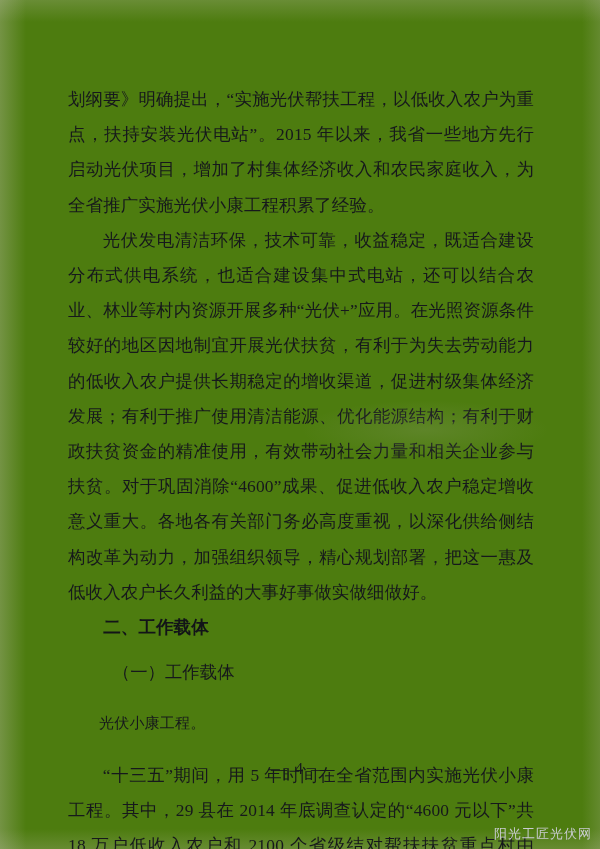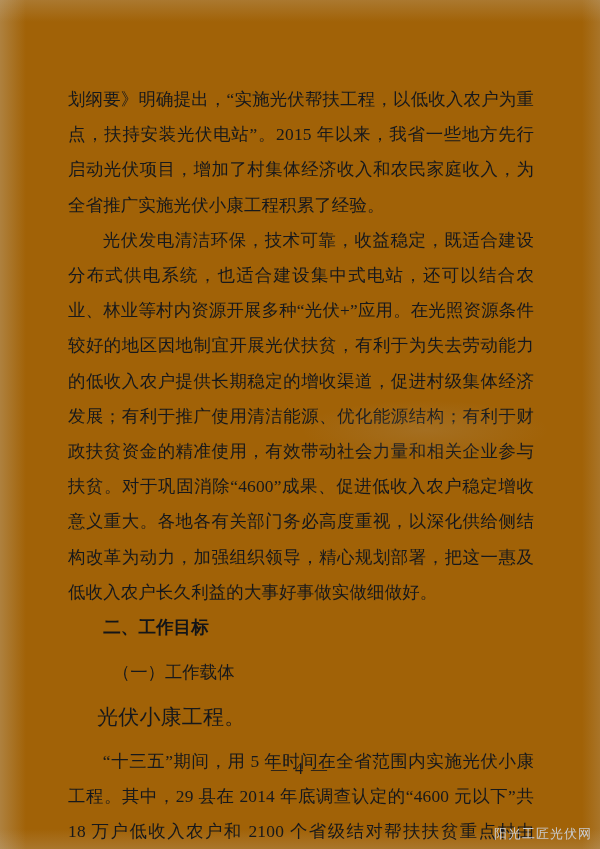--- a/index.html
+++ b/index.html
@@ -11,21 +11,21 @@
     width: 600px;
     height: 849px;
     position: relative;
     overflow: hidden;
     font-family: "Liberation Serif", serif;
   }
   
   #page {
     position: absolute;
     inset: 0;
-    background: #a16207;
+    background: #4d7c0f;
   }
   
   #page::before {
     content: "";
     position: absolute;
     inset: 0;
     background:
       linear-gradient(to right, rgba(205,200,190,0.30) 0px, rgba(255,255,255,0) 26px),
       linear-gradient(to bottom, rgba(205,200,190,0.22) 0px, rgba(255,255,255,0) 22px),
       linear-gradient(to left, rgba(205,200,190,0.18) 0px, rgba(255,255,255,0) 18px),
@@ -62,25 +62,25 @@
   }
   .subheading {
     font-size: 17.4px;
     line-height: 35.2px;
     color: #16181c;
     text-indent: 2em;
     margin: 10px;
     font-family: "Liberation Serif", "DejaVu Serif", serif;
   }
   .blockline {
-    font-size: 21px;
+    font-size: 15px;
     line-height: 35.2px;
     color: #16181c;
     text-indent: 1em;
-    margin: 8px;
+    margin: 16px;
   }
   #footer {
     position: absolute;
     left: 0;
     right: 0;
     top: 760px;
     text-align: center;
     font-size: 16px;
     color: #16181c;
     letter-spacing: 2px;
@@ -113,21 +113,21 @@
 <body>
 
 <div id="page">
 
   <div id="content">
 
     <p class="para">划纲要》明确提出，“实施光伏帮扶工程，以低收入农户为重点，扶持安装光伏电站”。2015 年以来，我省一些地方先行启动光伏项目，增加了村集体经济收入和农民家庭收入，为全省推广实施光伏小康工程积累了经验。</p>
 
     <p class="para indent">光伏发电清洁环保，技术可靠，收益稳定，既适合建设分布式供电系统，也适合建设集中式电站，还可以结合农业、林业等村内资源开展多种“光伏+”应用。在光照资源条件较好的地区因地制宜开展光伏扶贫，有利于为失去劳动能力的低收入农户提供长期稳定的增收渠道，促进村级集体经济发展；有利于推广使用清洁能源、优化能源结构；有利于财政扶贫资金的精准使用，有效带动社会力量和相关企业参与扶贫。对于巩固消除“4600”成果、促进低收入农户稳定增收意义重大。各地各有关部门务必高度重视，以深化供给侧结构改革为动力，加强组织领导，精心规划部署，把这一惠及低收入农户长久利益的大事好事做实做细做好。</p>
 
-    <p class="heading">二、工作目标</p>
+    <p class="heading">二、工作载体</p>
 
     <p class="subheading">（一）工作载体</p>
 
     <p class="para blockline">光伏小康工程。</p>
 
 
     <p class="para indent">“十三五”期间，用 5 年时间在全省范围内实施光伏小康工程。其中，29 县在 2014 年底调查认定的“4600 元以下”共 18 万户低收入农户和 2100 个省级结对帮扶扶贫重点村由省、当地财</p>
 
   </div>
 

